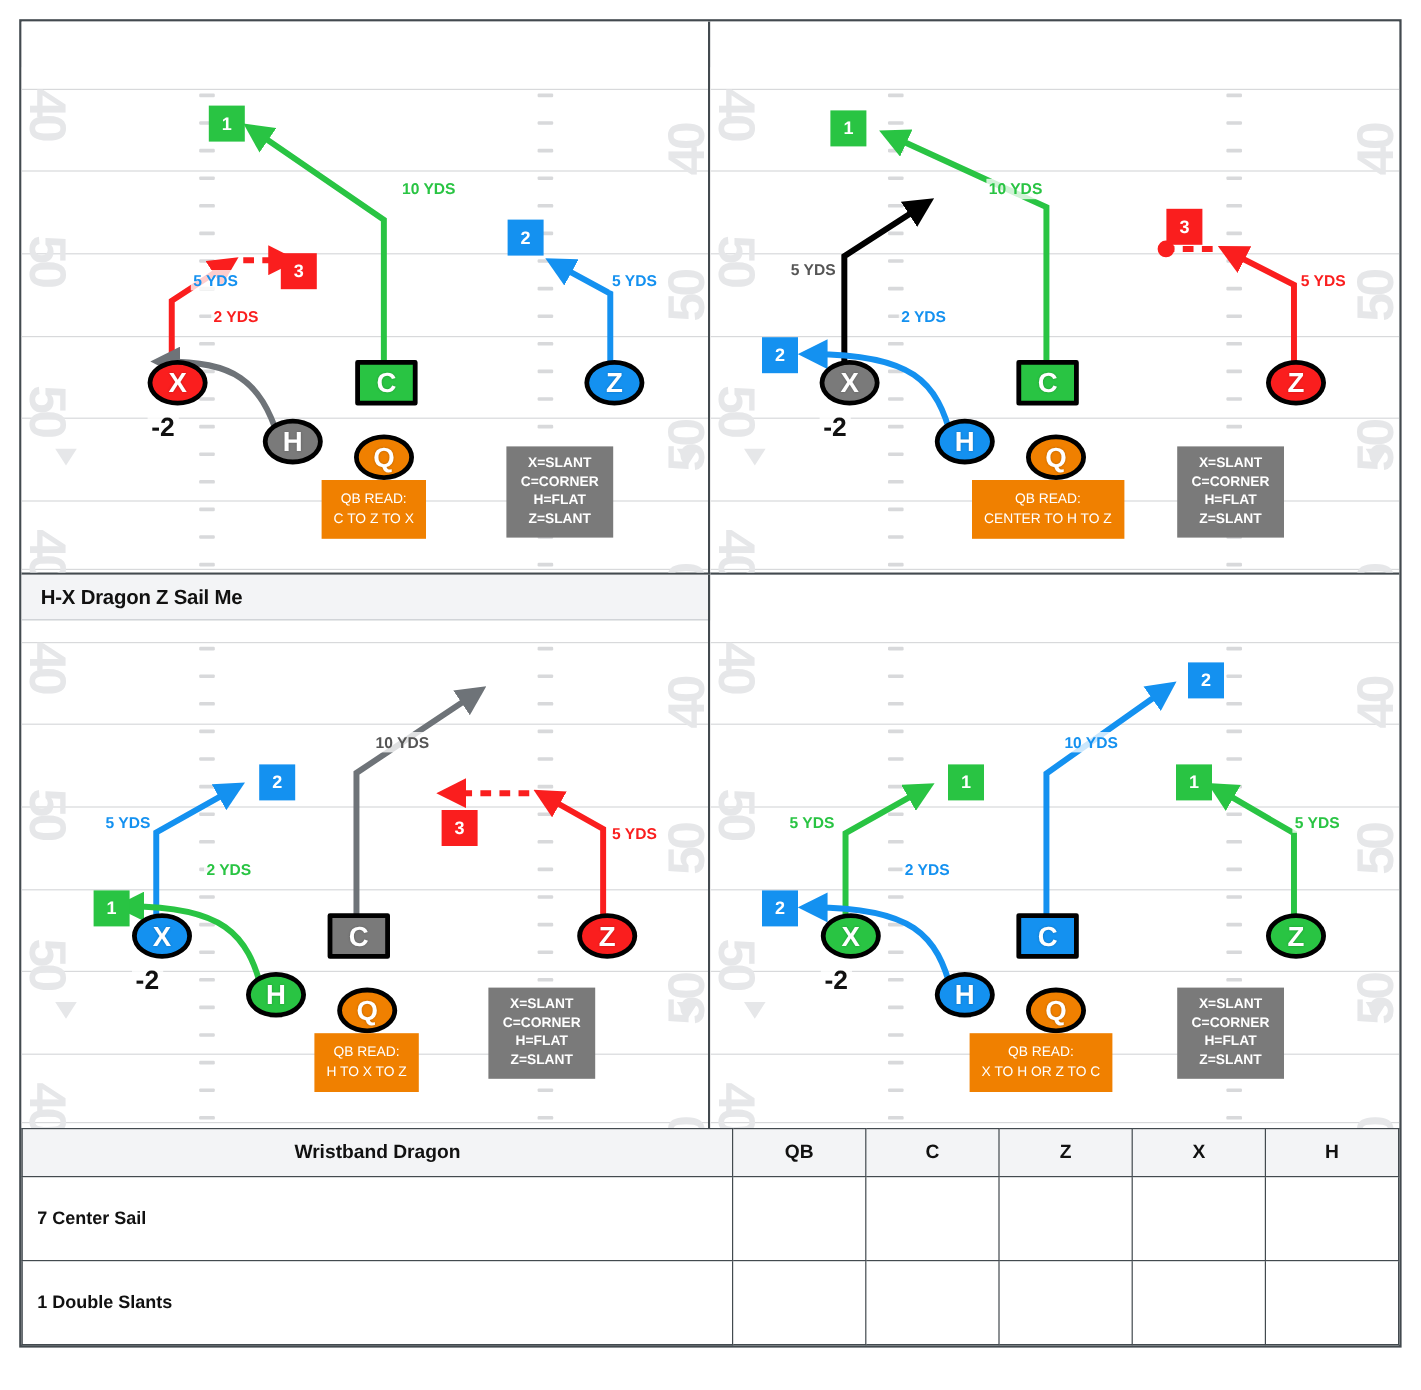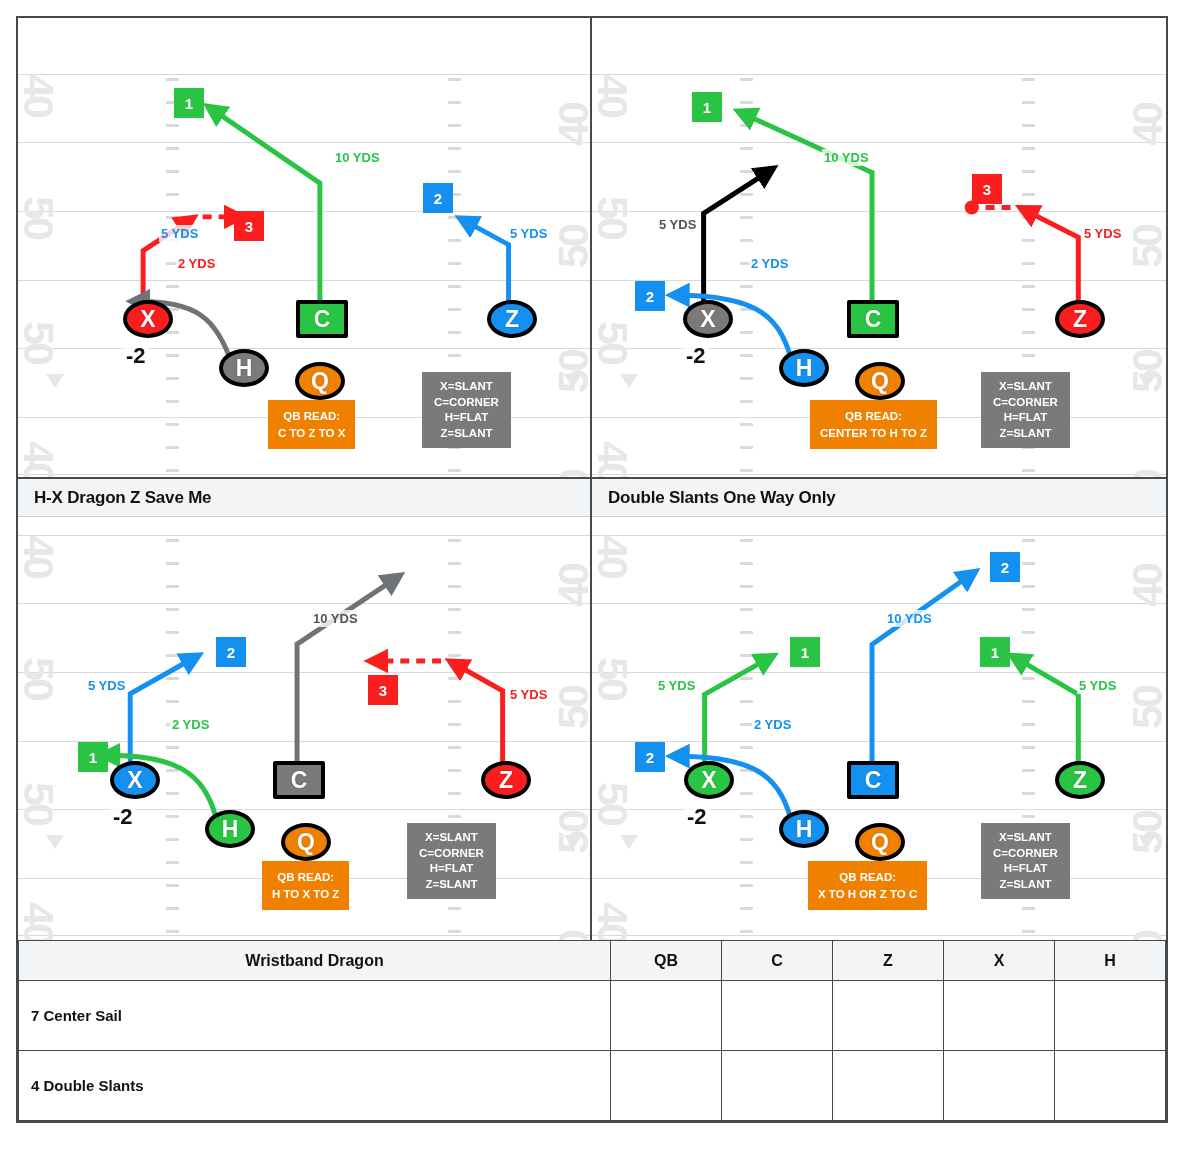--- a/index.html
+++ b/index.html
@@ -115,21 +115,21 @@
   }
   .depth-label {
     position: absolute; z-index: 26;
     font-size: 22px; font-weight: bold; color: #111;
     background: rgba(255,255,255,.8);
     padding: 0 3px;
   }
   .qbread {
     position: absolute; z-index: 30;
     background: #f08000;
-    color: #fff; font-weight: bold; font-size: 11.5px;
+    color: #fff; font-weight: normal; font-size: 11.5px;
     text-align: center;
     padding: 8px 10px;
     line-height: 1.45;
     white-space: nowrap;
   }
   .legendbox {
     position: absolute; z-index: 30;
     background: #7a7a7a;
     color: #fff; font-weight: bold; font-size: 11.5px;
     text-align: center;
@@ -424,21 +424,21 @@
           <div class="legendbox" style="left:389px;top:316px;">
             <div>X=SLANT</div>
             <div>C=CORNER</div>
             <div>H=FLAT</div>
             <div>Z=SLANT</div>
           </div>
         </div>
       </div>
 
       <div class="play-panel col1 row2">
-        <div class="panel-header">H-X Dragon Z Save Me</div>
+        <div class="panel-header">H-X Dragon Z Sail Me</div>
         <div class="field">
           <div class="bg-marks" style="position: absolute; inset: 0px; z-index: 1;">
               <div class="yardline" style="top: 18px;"></div>
               <div class="yardline" style="top: 86px;"></div>
               <div class="yardline" style="top: 155px;"></div>
               <div class="yardline" style="top: 224px;"></div>
               <div class="yardline" style="top: 292px;"></div>
               <div class="yardline" style="top: 361px;"></div>
               <div class="yardline" style="top: 418px;"></div>
               <div class="hash" style="left: 148px; top: 22px;"></div>
@@ -555,21 +555,20 @@
           <div class="legendbox" style="left:389px;top:306px;">
             <div>X=SLANT</div>
             <div>C=CORNER</div>
             <div>H=FLAT</div>
             <div>Z=SLANT</div>
           </div>
         </div>
       </div>
 
       <div class="play-panel col2 row2">
-        <div class="panel-header">Double Slants One Way Only</div>
         <div class="field">
           <div class="bg-marks" style="position: absolute; inset: 0px; z-index: 1;">
               <div class="yardline" style="top: 18px;"></div>
               <div class="yardline" style="top: 86px;"></div>
               <div class="yardline" style="top: 155px;"></div>
               <div class="yardline" style="top: 224px;"></div>
               <div class="yardline" style="top: 292px;"></div>
               <div class="yardline" style="top: 361px;"></div>
               <div class="yardline" style="top: 418px;"></div>
               <div class="hash" style="left: 148px; top: 22px;"></div>
@@ -705,21 +704,21 @@
         <tbody id="wb-body">
             <tr>
               <td class="wb-play">7 Center Sail</td>
               <td class="wb-cell"></td>
               <td class="wb-cell"></td>
               <td class="wb-cell"></td>
               <td class="wb-cell"></td>
               <td class="wb-cell"></td>
             </tr>
             <tr>
-              <td class="wb-play">4 Double Slants</td>
+              <td class="wb-play">1 Double Slants</td>
               <td class="wb-cell"></td>
               <td class="wb-cell"></td>
               <td class="wb-cell"></td>
               <td class="wb-cell"></td>
               <td class="wb-cell"></td>
             </tr>
           </tbody>
       </table>
     </div>
 

